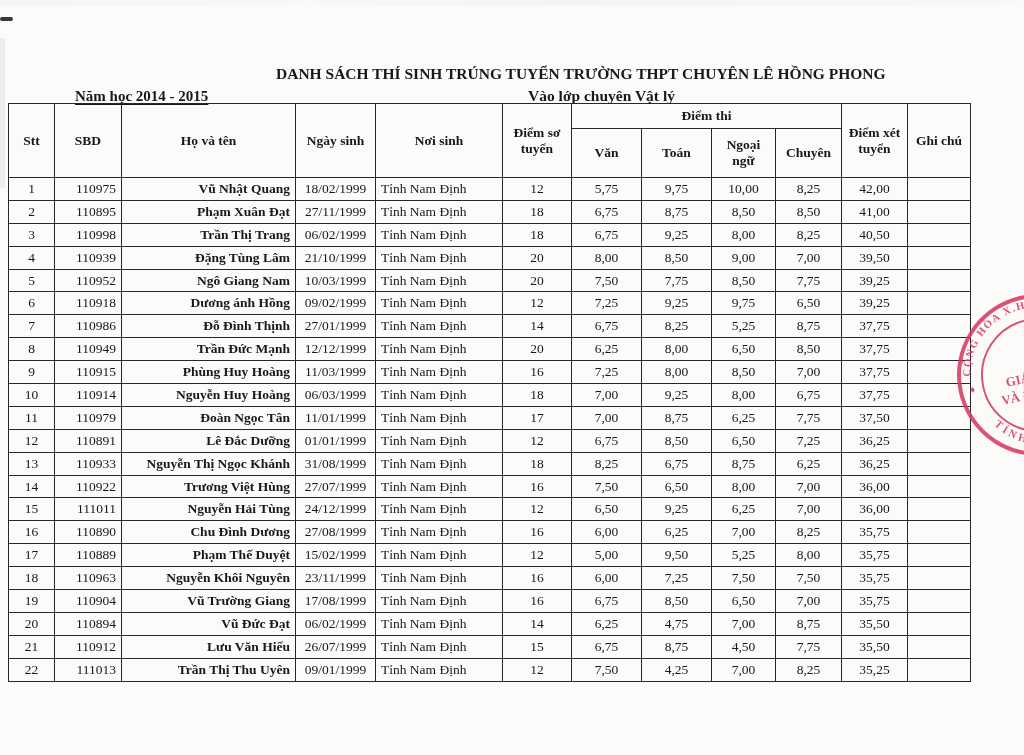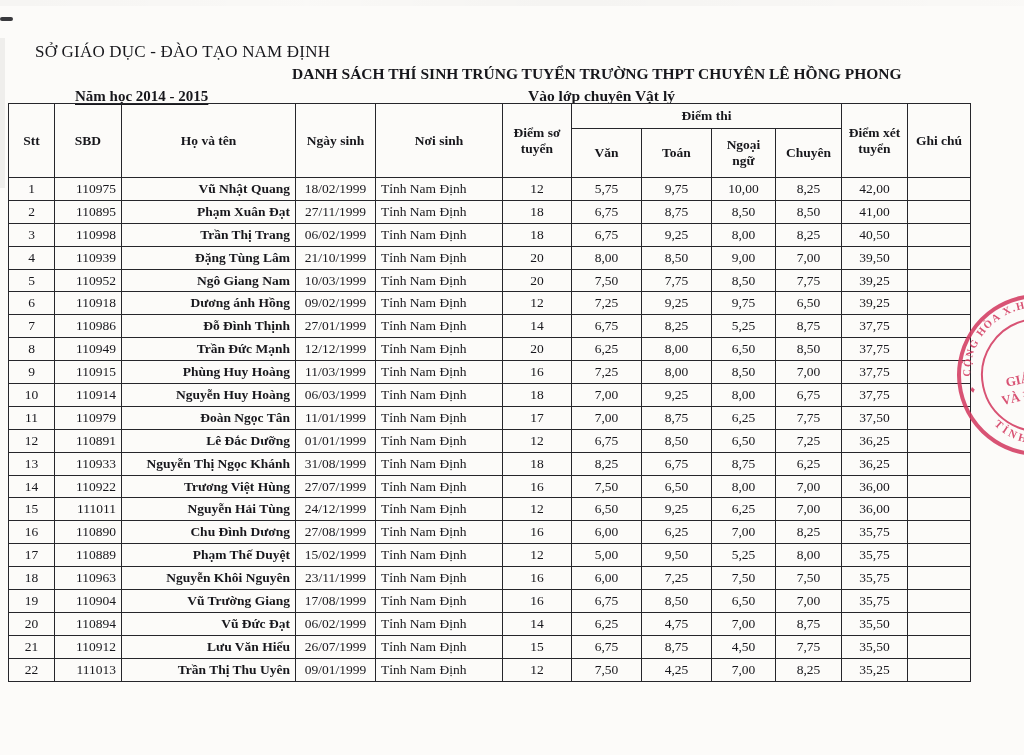--- a/index.html
+++ b/index.html
@@ -15,21 +15,21 @@
     content:"";position:absolute;left:0;top:0;width:100%;height:6px;
     background:linear-gradient(to right, rgba(0,0,0,0.05), rgba(0,0,0,0.02) 30%, rgba(0,0,0,0.06) 55%, rgba(0,0,0,0.02));
     opacity:.5;
   }
   .scan-dash{position:absolute;left:0;top:17px;width:13px;height:4px;background:#3a3a3e;border-radius:2px;}
   .scan-edge{position:absolute;left:0;top:38px;width:5px;height:150px;background:rgba(0,0,0,0.05);}
 
   .hdr{position:absolute;white-space:nowrap;}
   .agency{left:35px;top:42px;font-size:17px;letter-spacing:.2px;}
   .exam{left:57px;top:65px;font-size:15.5px;font-weight:bold;}
-  .list-title{left:292px;top:65px;font-size:15.5px;font-weight:bold;}
+  .list-title{left:276px;top:65px;font-size:15.5px;font-weight:bold;}
   .school-year{left:75px;top:88px;font-size:15px;font-weight:bold;text-decoration:underline;text-underline-offset:3px;}
   .class-line{left:528px;top:87px;font-size:15.5px;font-weight:bold;}
 
   table.results{
     position:absolute;left:8px;top:103px;width:962px;
     border-collapse:collapse;table-layout:fixed;
     font-size:13.5px;
   }
   table.results th, table.results td{
     border:1.5px solid #26262b;
@@ -48,21 +48,20 @@
   .stamp{position:absolute;left:938px;top:275px;width:200px;height:200px;}
 </style>
 </head>
 <body>
 
 <div class="sheet">
 
   <div class="scan-dash"></div>
   <div class="scan-edge"></div>
 
-  <div class="hdr agency">SỞ GIÁO DỤC - ĐÀO TẠO NAM ĐỊNH</div>
   <div class="hdr list-title">DANH SÁCH THÍ SINH TRÚNG TUYỂN TRƯỜNG THPT CHUYÊN LÊ HỒNG PHONG</div>
   <div class="hdr school-year">Năm học 2014 - 2015</div>
   <div class="hdr class-line">Vào lớp chuyên Vật lý</div>
 
   <table class="results">
     <colgroup>
       <col style="width:46px">
         <col style="width:67px">
         <col style="width:174px">
       <col style="width:80px">

